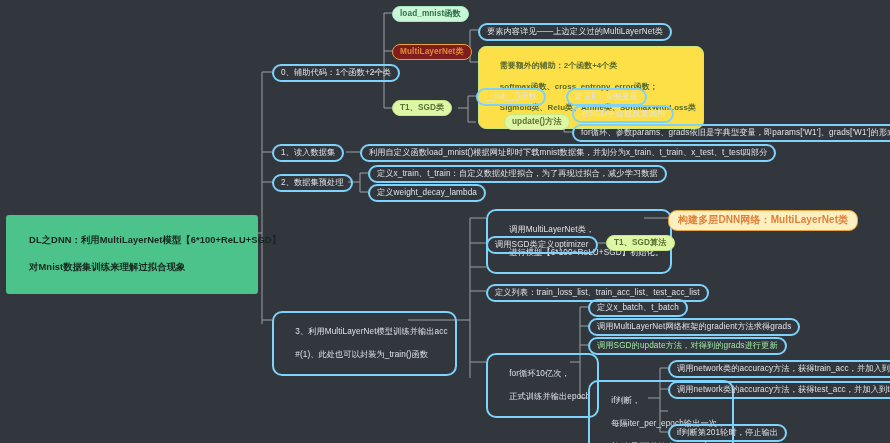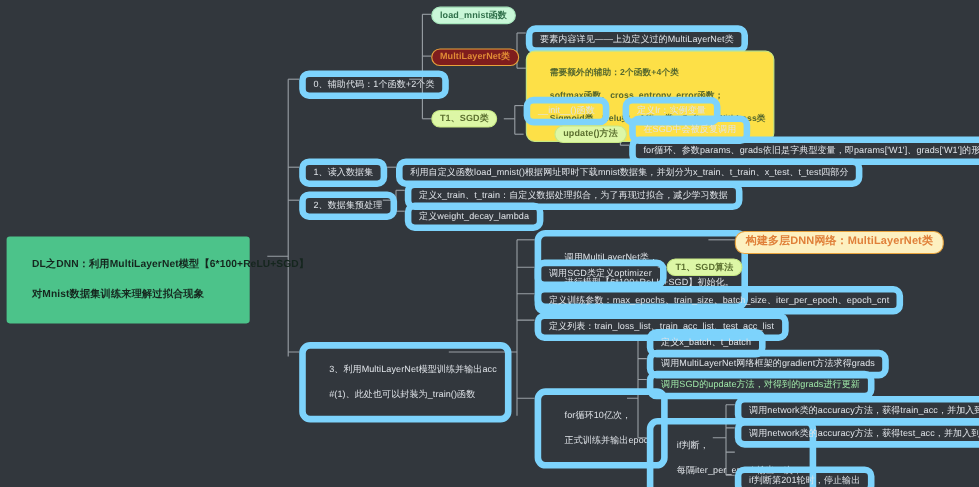--- a/index.html
+++ b/index.html
@@ -24,21 +24,21 @@
   .node {
     position: absolute;
     display: flex;
     align-items: center;
     white-space: pre;
     line-height: 1.25;
     letter-spacing: 0.1px;
   }
   
   .pill {
-    border: 6px solid #7dd3fc;
+    border: 2px solid #7dd3fc;
     border-radius: 9px;
     background: transparent;
     color: #dfe3e8;
     padding: 2px 7px;
     font-size: 8.2px;
   }
   .pill.multiline { border-radius: 10px; }
 
   
   .root {
@@ -171,21 +171,21 @@
     <path d="M580,398 L588,398"></path>
 
     <path d="M648,398 L660,398"></path>
     <path d="M660,368 L660,432"></path>
     <path d="M660,368 L668,368"></path>
     <path d="M660,389 L668,389"></path>
     <path d="M660,411 L668,411"></path>
     <path d="M660,432 L668,432"></path>
   </svg>
 
-  <div class="node root" style="left:6px; top:215px; width:221px;">
+  <div class="node root" style="left:6px; top:215px; width:252px;">
     <span style="display:block;">
       <span>DL之DNN：利用MultiLayerNet模型【6*100+ReLU+SGD】</span><br>
       <span>对Mnist数据集训练来理解过拟合现象</span>
     </span>
   </div>
 
   <div class="node pill" style="left:272px; top:64px;">
     <span>0、辅助代码：1个函数+2个类</span>
   </div>
 
@@ -272,23 +272,20 @@
   </div>
 
   <div class="node pill" style="left:486px; top:236px;">
     <span>调用SGD类定义optimizer</span>
   </div>
 
   <div class="node lime" style="left:606px; top:235px;">
     <span>T1、SGD算法</span>
   </div>
 
-  <div class="node pill" style="left:486px; top:260px;">
-    <span>定义训练参数：max_epochs、train_size、batch_size、iter_per_epoch、epoch_cnt</span>
-  </div>
 
   <div class="node pill" style="left:486px; top:284px;">
     <span>定义列表：train_loss_list、train_acc_list、test_acc_list</span>
   </div>
 
   <div class="node pill multiline" style="left:486px; top:353px; line-height:1.4;">
     <span style="display:block;">
       <span>for循环10亿次，</span><br>
       <span>正式训练并输出epoch</span>
     </span>

